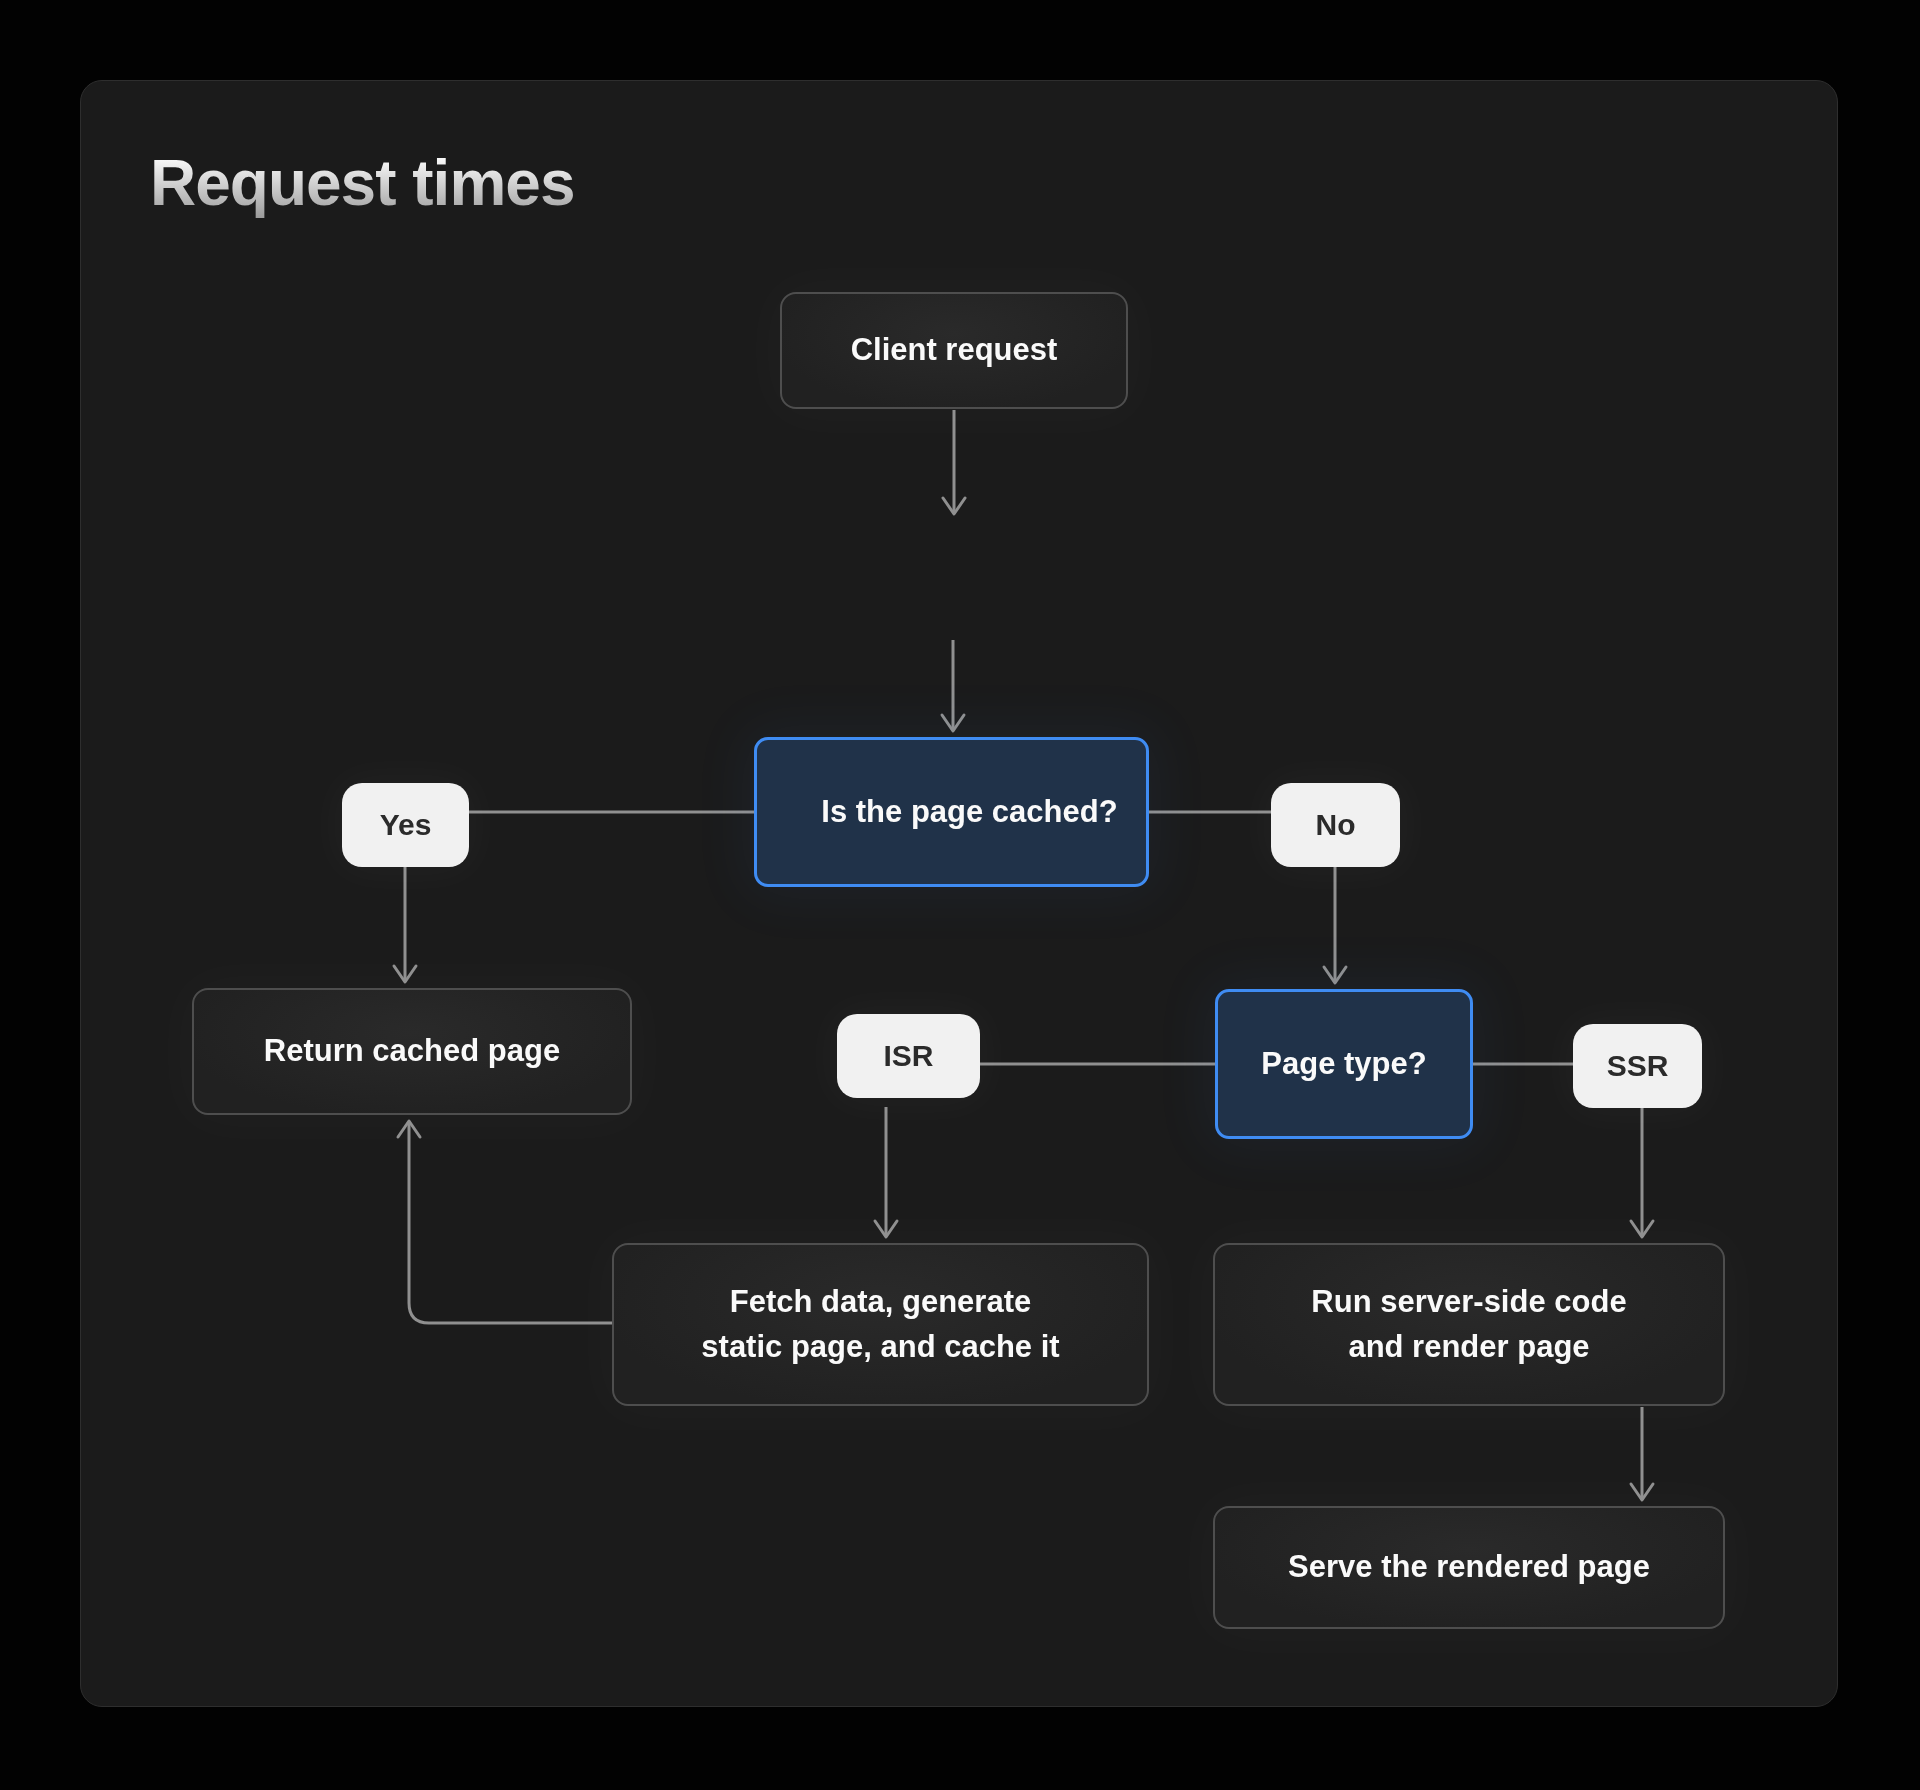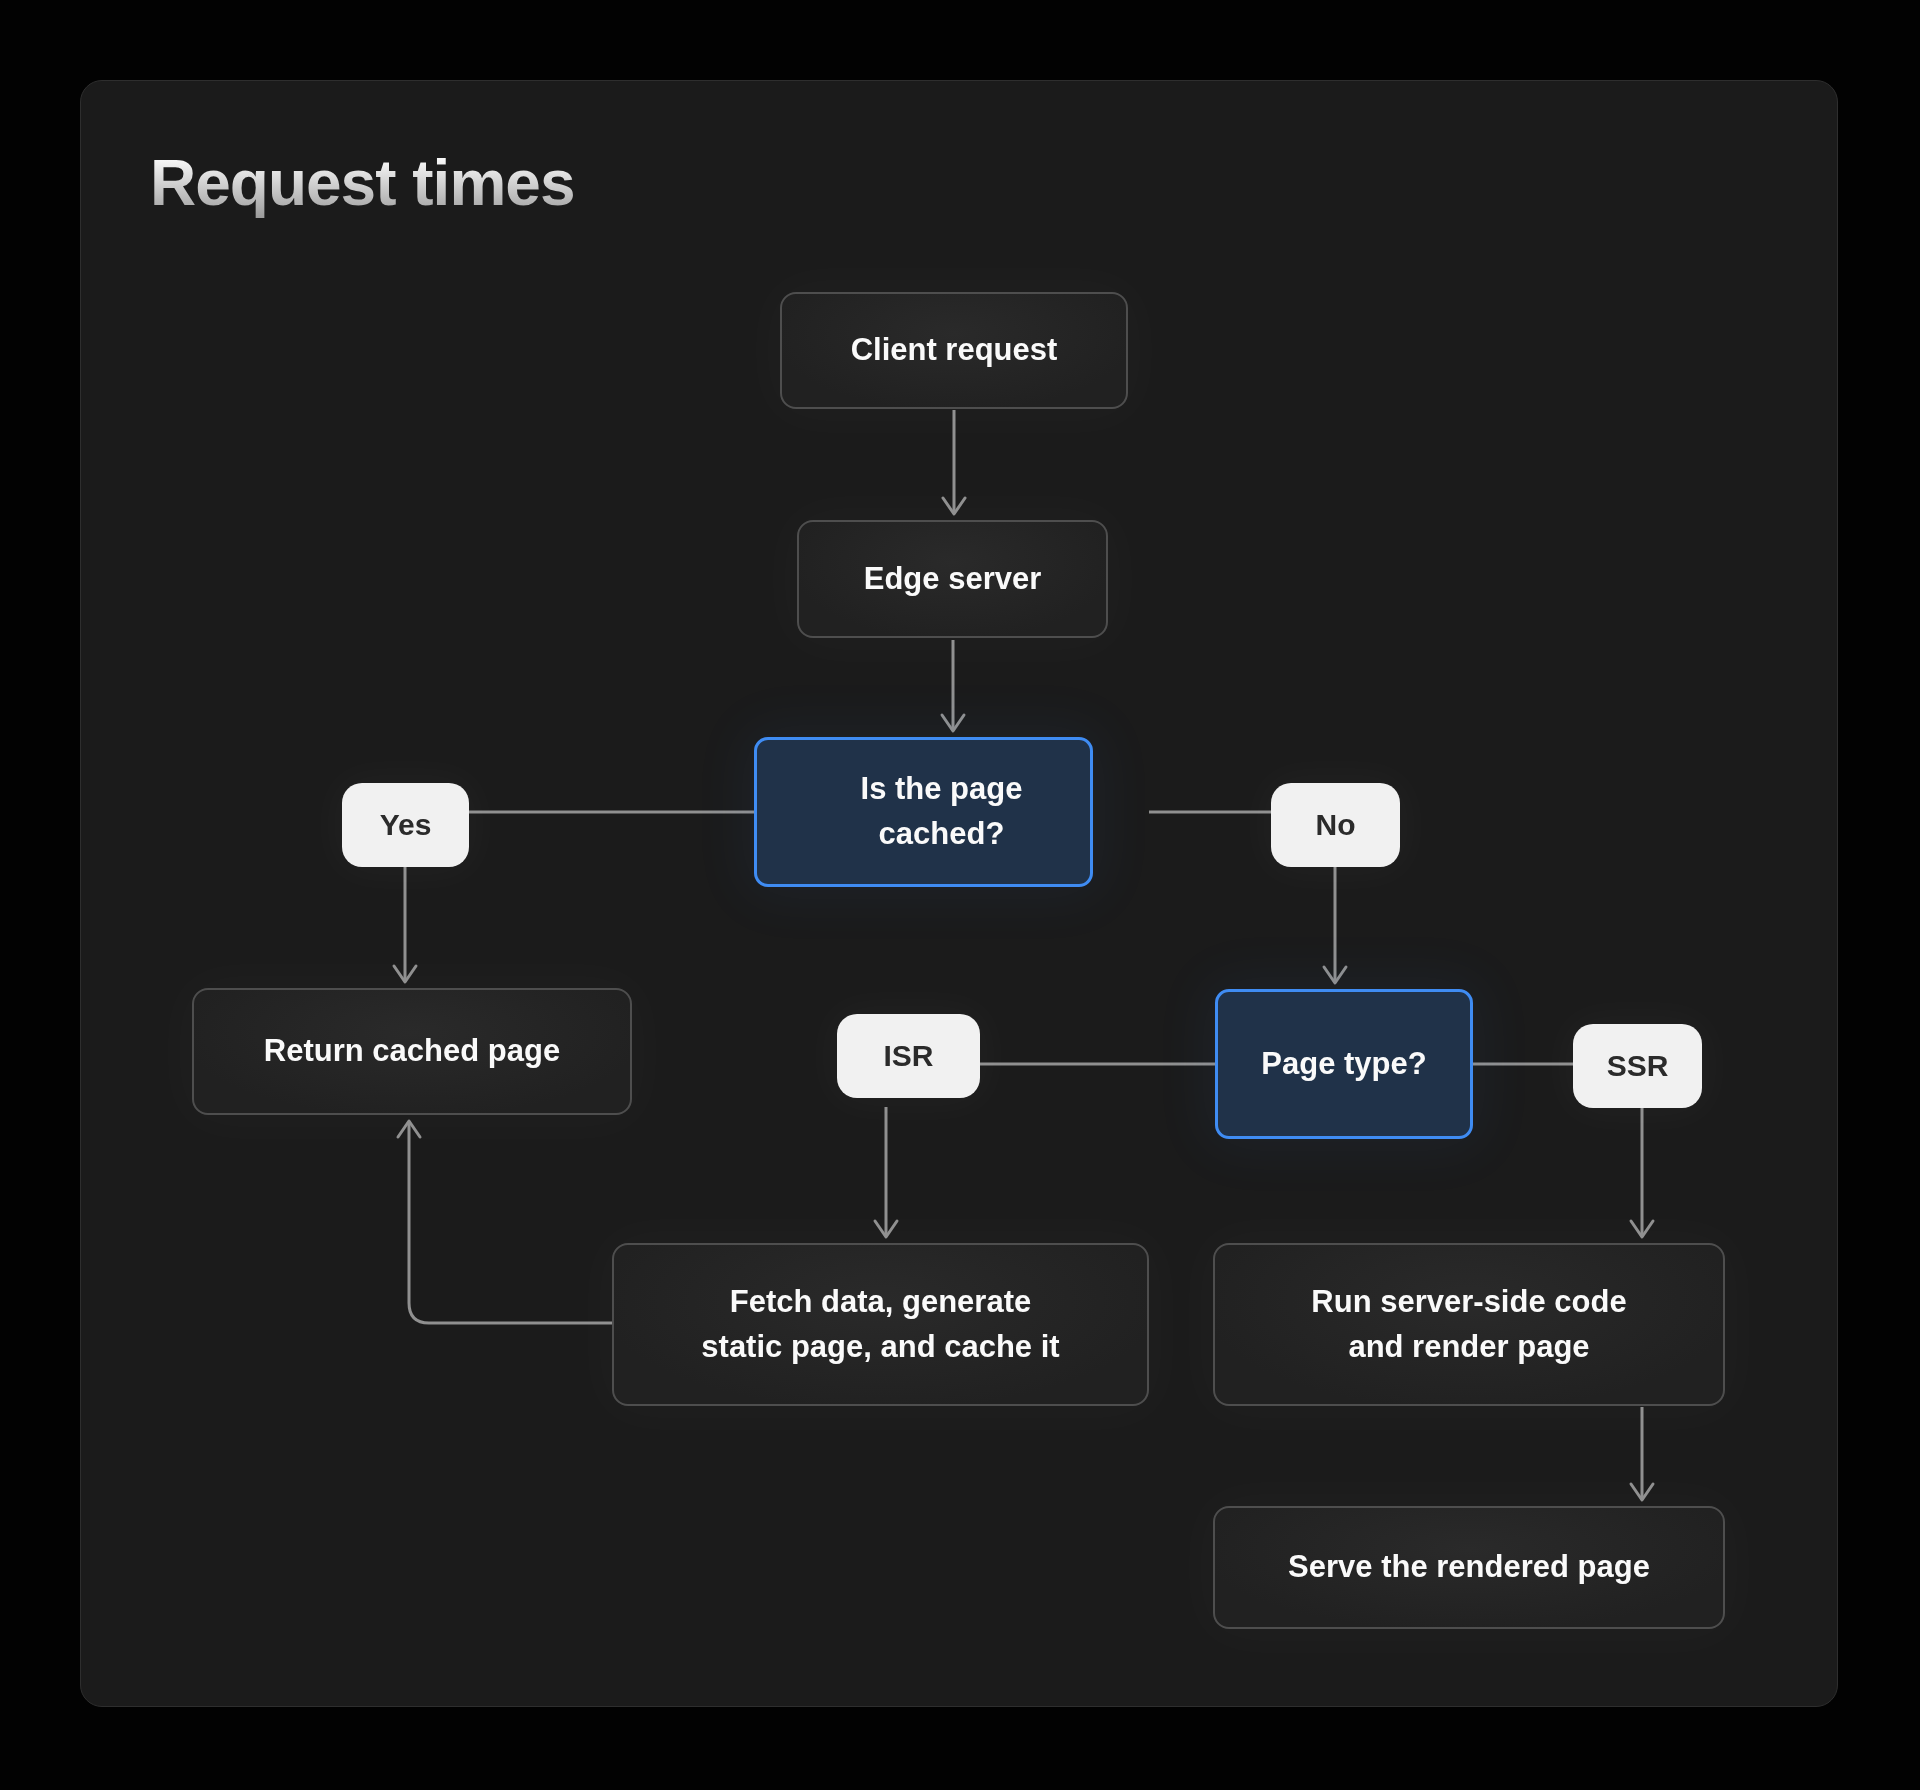--- a/index.html
+++ b/index.html
@@ -114,25 +114,22 @@
     <path class="edge-line" d="M612,1323 H429 Q409,1323 409,1303 V1121" marker-end="url(#arrowhead)"></path>
     <path class="edge-line" d="M1642,1407 V1500" marker-end="url(#arrowhead)"></path>
   </svg>
 
   <div class="diagram-title">Request times</div>
 
   <div class="node" style="left:780px; top:292px; width:348px; height:117px;">
     <span class="node-label">Client request</span>
   </div>
 
-  <div class="node" style="left:797px; top:520px; width:311px; height:118px;">
-    <span class="node-label">Edge server</span>
-  </div>
 
-  <div class="node decision" style="left:754px; top:737px; width:339px; height:150px;padding-left:36px;">
+  <div class="node decision" style="left:754px; top:737px; width:395px; height:150px;padding-left:36px;">
     <span class="node-label">Is the page cached?</span>
   </div>
 
   <div class="node chip" style="left:342px; top:783px; width:127px; height:84px;">
     <span class="node-label">Yes</span>
   </div>
 
   <div class="node chip" style="left:1271px; top:783px; width:129px; height:84px;">
     <span class="node-label">No</span>
   </div>

